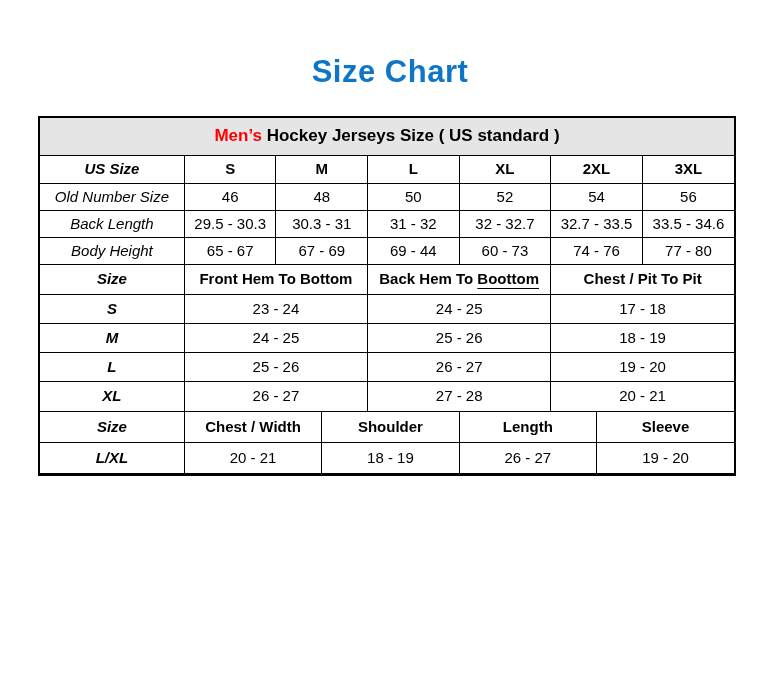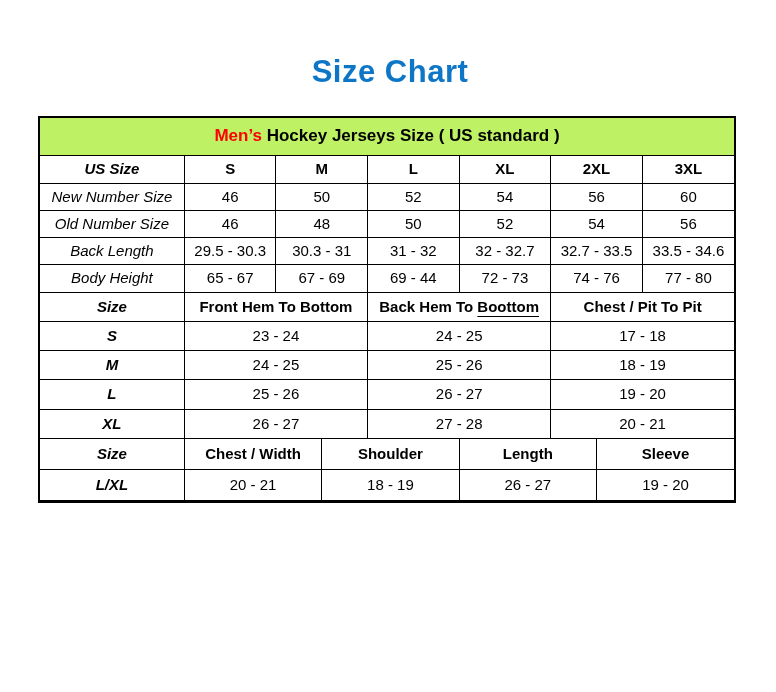--- a/index.html
+++ b/index.html
@@ -18,21 +18,21 @@
     color: #0d76c7;
     letter-spacing: 0.5px;
   }
   .chart-wrap {
     box-sizing: border-box;
     width: 698px;
     margin: 26px 0 0 38px;
     border: 2px solid #000;
   }
   .band {
-    background: #bef264;
+    background: #e5e5e5;
     border-top: 1px solid #000;
     border-bottom: 1px solid #000;
     text-align: center;
     font-weight: bold;
     font-size: 17px;
     padding: 8px 0 9px 0;
     line-height: 1.2;
   }
   .band:first-child { border-top: none; }
   .accent { color: #ff0000; }
@@ -96,29 +96,20 @@
         <th>S</th>
         <th>M</th>
         <th>L</th>
         <th>XL</th>
         <th>2XL</th>
         <th class="edge-r">3XL</th>
       </tr>
     </thead>
     <tbody>
       <tr>
-        <td class="rowlabel edge-l">New Number Size</td>
-        <td>46</td>
-        <td>50</td>
-        <td>52</td>
-        <td>54</td>
-        <td>56</td>
-        <td class="edge-r">60</td>
-      </tr>
-      <tr>
         <td class="rowlabel edge-l">Old Number Size</td>
         <td>46</td>
         <td>48</td>
         <td>50</td>
         <td>52</td>
         <td>54</td>
         <td class="edge-r">56</td>
       </tr>
       <tr>
         <td class="rowlabel edge-l">Back Length</td>
@@ -127,21 +118,21 @@
         <td>31 - 32</td>
         <td>32 - 32.7</td>
         <td>32.7 - 33.5</td>
         <td class="edge-r">33.5 - 34.6</td>
       </tr>
       <tr>
         <td class="rowlabel edge-l">Body Height</td>
         <td>65 - 67</td>
         <td>67 - 69</td>
         <td>69 - 44</td>
-        <td>72 - 73</td>
+        <td>60 - 73</td>
         <td>74 - 76</td>
         <td class="edge-r">77 - 80</td>
       </tr>
     </tbody>
   </table>
 
 
   <table class="tbl womens">
     <colgroup>
         <col class="c-label">

